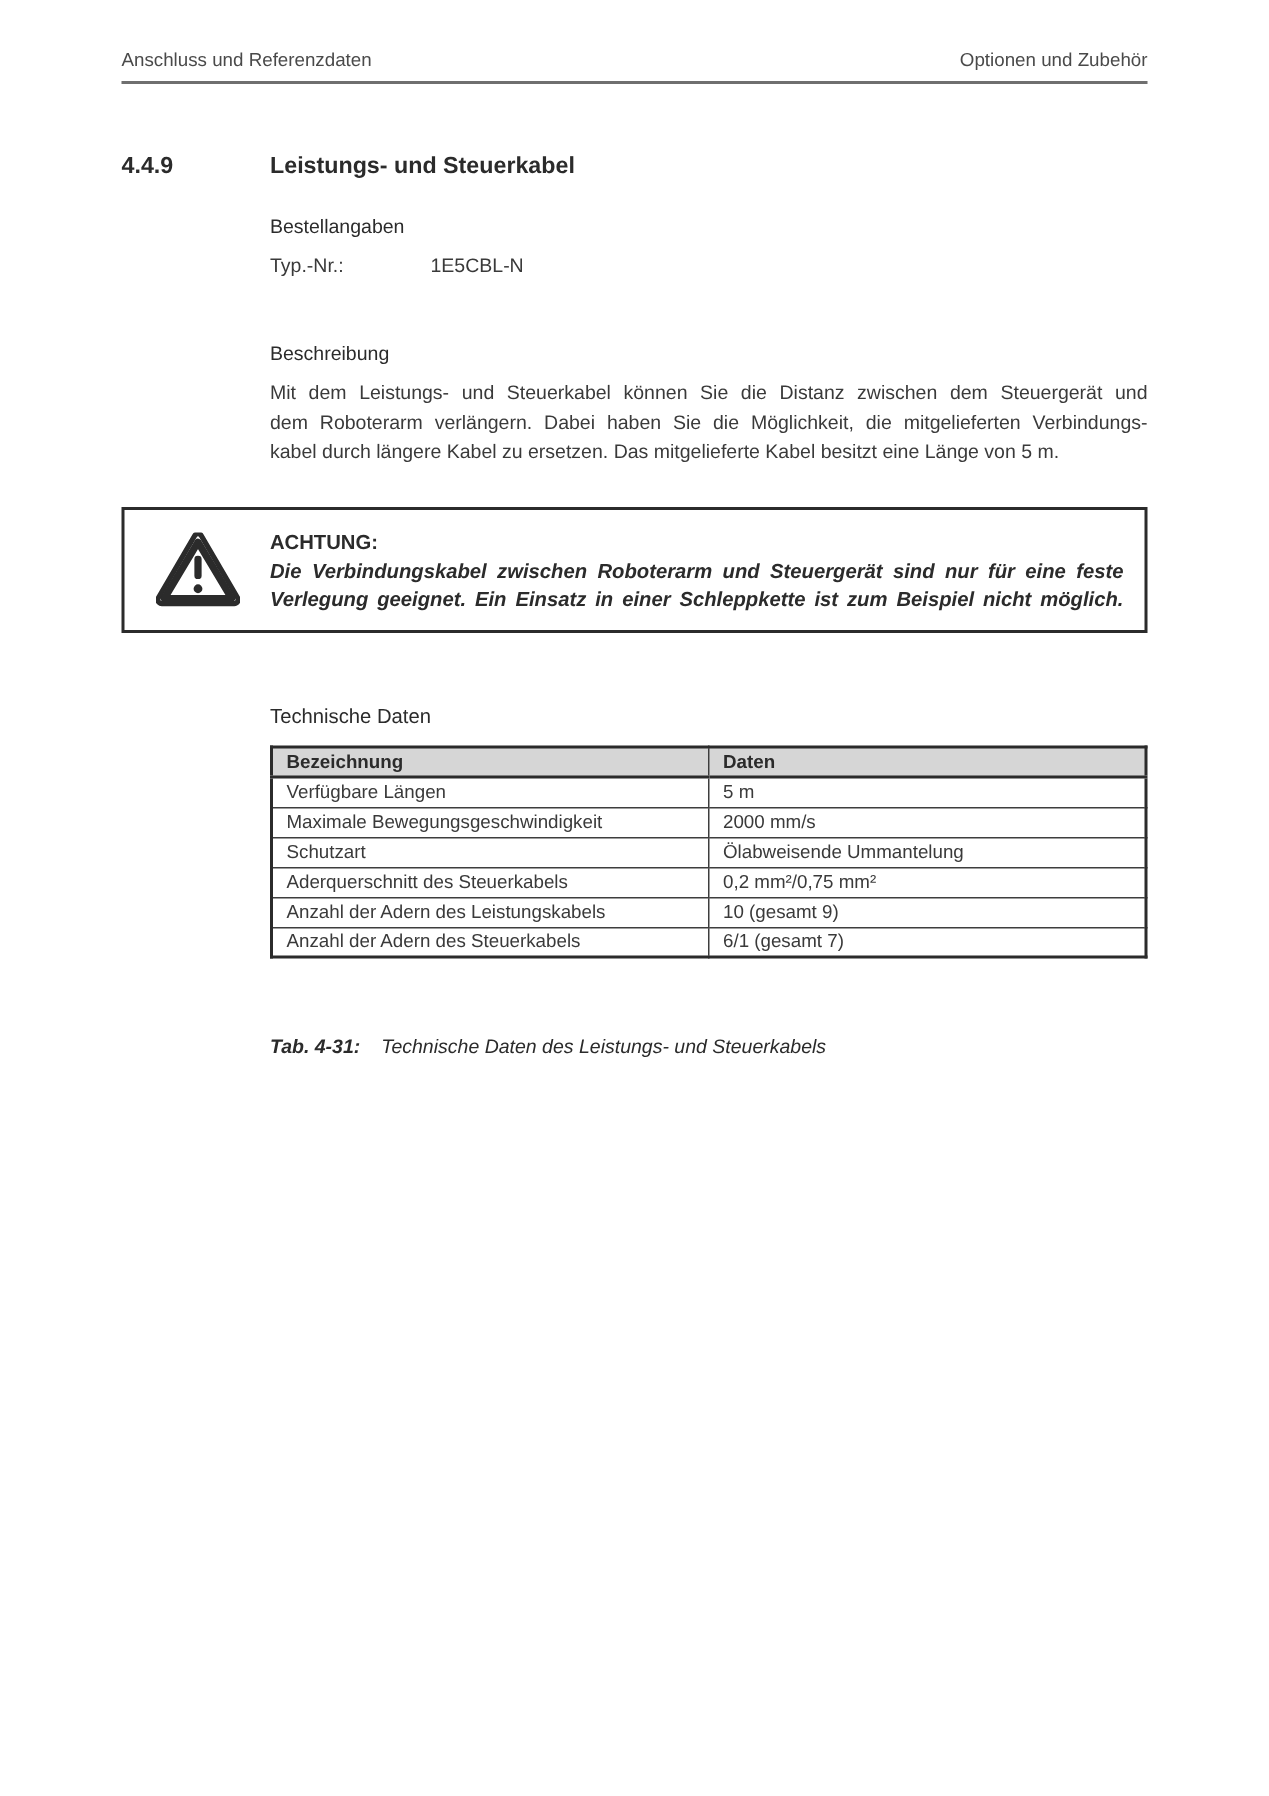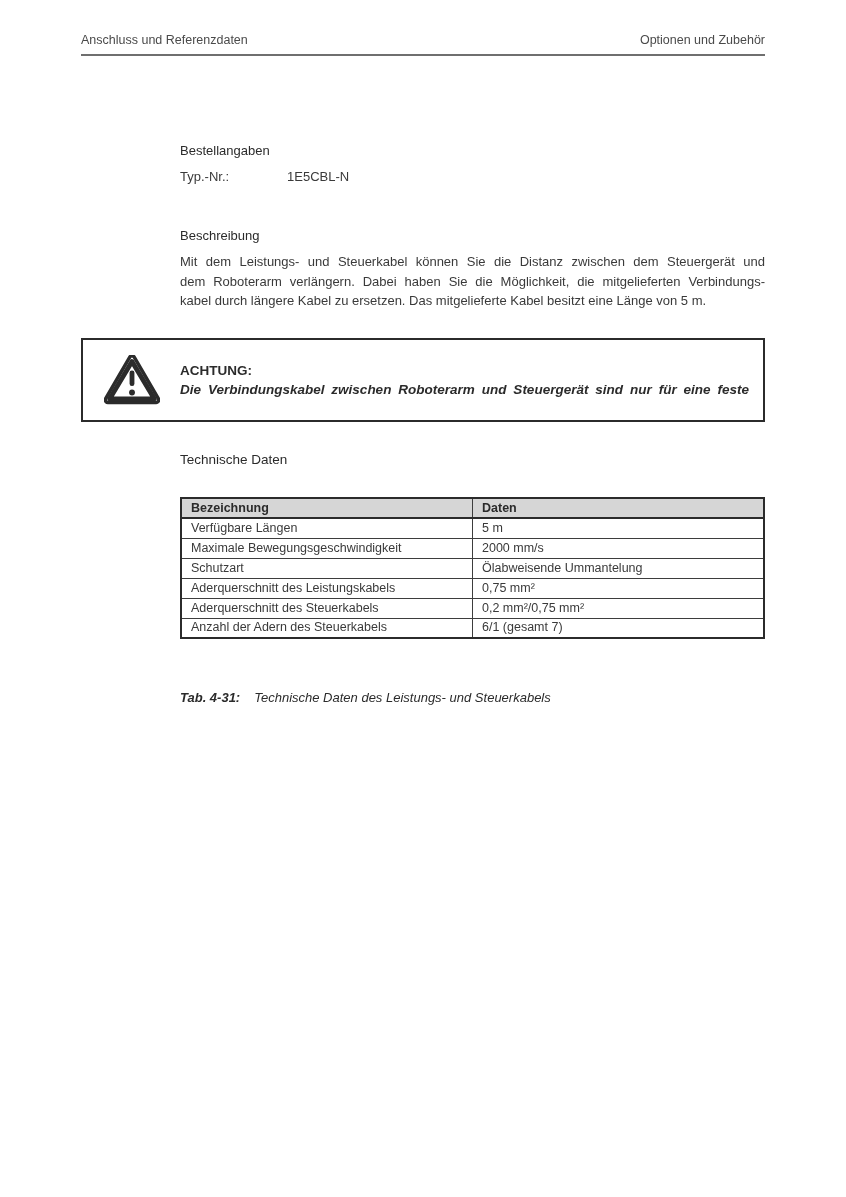--- a/index.html
+++ b/index.html
@@ -78,21 +78,21 @@
   }
   .warn-icon-wrap svg{width:56px;height:50px;display:block;}
   .warn-text{
     flex:1;padding-right:14px;
     font-size:13.5px;line-height:19px;color:var(--heading);
   }
   .warn-text .warn-title{font-weight:bold;}
   .warn-text .wline{font-weight:bold;font-style:italic;}
   .warn-text .wline.just{text-align:justify;text-align-last:justify;}
   
-  .tech-heading{top:452px;font-size:13.5px;}
+  .tech-heading{top:470px;font-size:13.5px;}
   table.tech{
     position:absolute;left:180px;top:497px;width:585px;
     border-collapse:collapse;
     font-size:12.5px;color:var(--text);
     border:2px solid var(--border);
   }
   table.tech th,table.tech td{
     border:1px solid #3d3d3d;
     height:20px;
     padding:1px 8px 2px 9px;
@@ -117,20 +117,24 @@
 <body>
 
 <div class="page">
 
   <div class="run-head">
     <span>Anschluss und Referenzdaten</span>
     <span>Optionen und Zubehör</span>
   </div>
   <div class="head-rule"></div>
 
+  <div class="section-head">
+    <span class="num">4.4.9</span>
+    <span class="ttl">Leistungs- und Steuerkabel</span>
+  </div>
 
   <div class="subhead" style="top:143px">Bestellangaben</div>
   <div class="order-row">
     <span class="lbl">Typ.-Nr.:</span>
     <span class="val">1E5CBL-N</span>
   </div>
 
   <div class="subhead" style="top:228px">Beschreibung</div>
   <div class="paragraph">
     <div class="line just">Mit dem Leistungs- und Steuerkabel können Sie die Distanz zwischen dem Steuergerät und</div>
@@ -144,20 +148,21 @@
         <path d="M32 4 L60 52 L4 52 Z" fill="none" stroke="#2b2b2b" stroke-width="10" stroke-linejoin="round"></path>
         <path d="M32 4 L60 52 L4 52 Z" fill="#ffffff" stroke="#ffffff" stroke-width="2" stroke-linejoin="round"></path>
         <path d="M32 7.5 L58 51 L6 51 Z" fill="none" stroke="#2b2b2b" stroke-width="5.5" stroke-linejoin="round"></path>
         <rect x="29.2" y="18" width="5.6" height="18" rx="2.6" fill="#2b2b2b"></rect>
         <circle cx="32" cy="43.5" r="3.4" fill="#2b2b2b"></circle>
       </svg>
     </div>
     <div class="warn-text">
       <div class="warn-title">ACHTUNG:</div>
       <div class="wline just">Die Verbindungskabel zwischen Roboterarm und Steuergerät sind nur für eine feste</div>
+      <div class="wline just">Verlegung geeignet. Ein Einsatz in einer Schleppkette ist zum Beispiel nicht möglich.</div>
     </div>
   </div>
 
   <div class="subhead tech-heading">Technische Daten</div>
 
   <table class="tech">
     <colgroup>
         <col class="c1">
         <col class="c2">
       </colgroup>
@@ -174,26 +179,26 @@
       </tr>
       <tr>
         <td>Maximale Bewegungsgeschwindigkeit</td>
         <td>2000 mm/s</td>
       </tr>
       <tr>
         <td>Schutzart</td>
         <td>Ölabweisende Ummantelung</td>
       </tr>
       <tr>
-        <td>Aderquerschnitt des Leistungskabels</td>
-        <td>0,75 mm²</td>
-      </tr>
-      <tr>
         <td>Aderquerschnitt des Steuerkabels</td>
         <td>0,2 mm²/0,75 mm²</td>
+      </tr>
+      <tr>
+        <td>Anzahl der Adern des Leistungskabels</td>
+        <td>10 (gesamt 9)</td>
       </tr>
       <tr>
         <td>Anzahl der Adern des Steuerkabels</td>
         <td>6/1 (gesamt 7)</td>
       </tr>
     </tbody>
   </table>
 
   <div class="tab-caption">
     <span class="cap-label">Tab. 4-31:</span><span class="cap-text">Technische Daten des Leistungs- und Steuerkabels</span>

